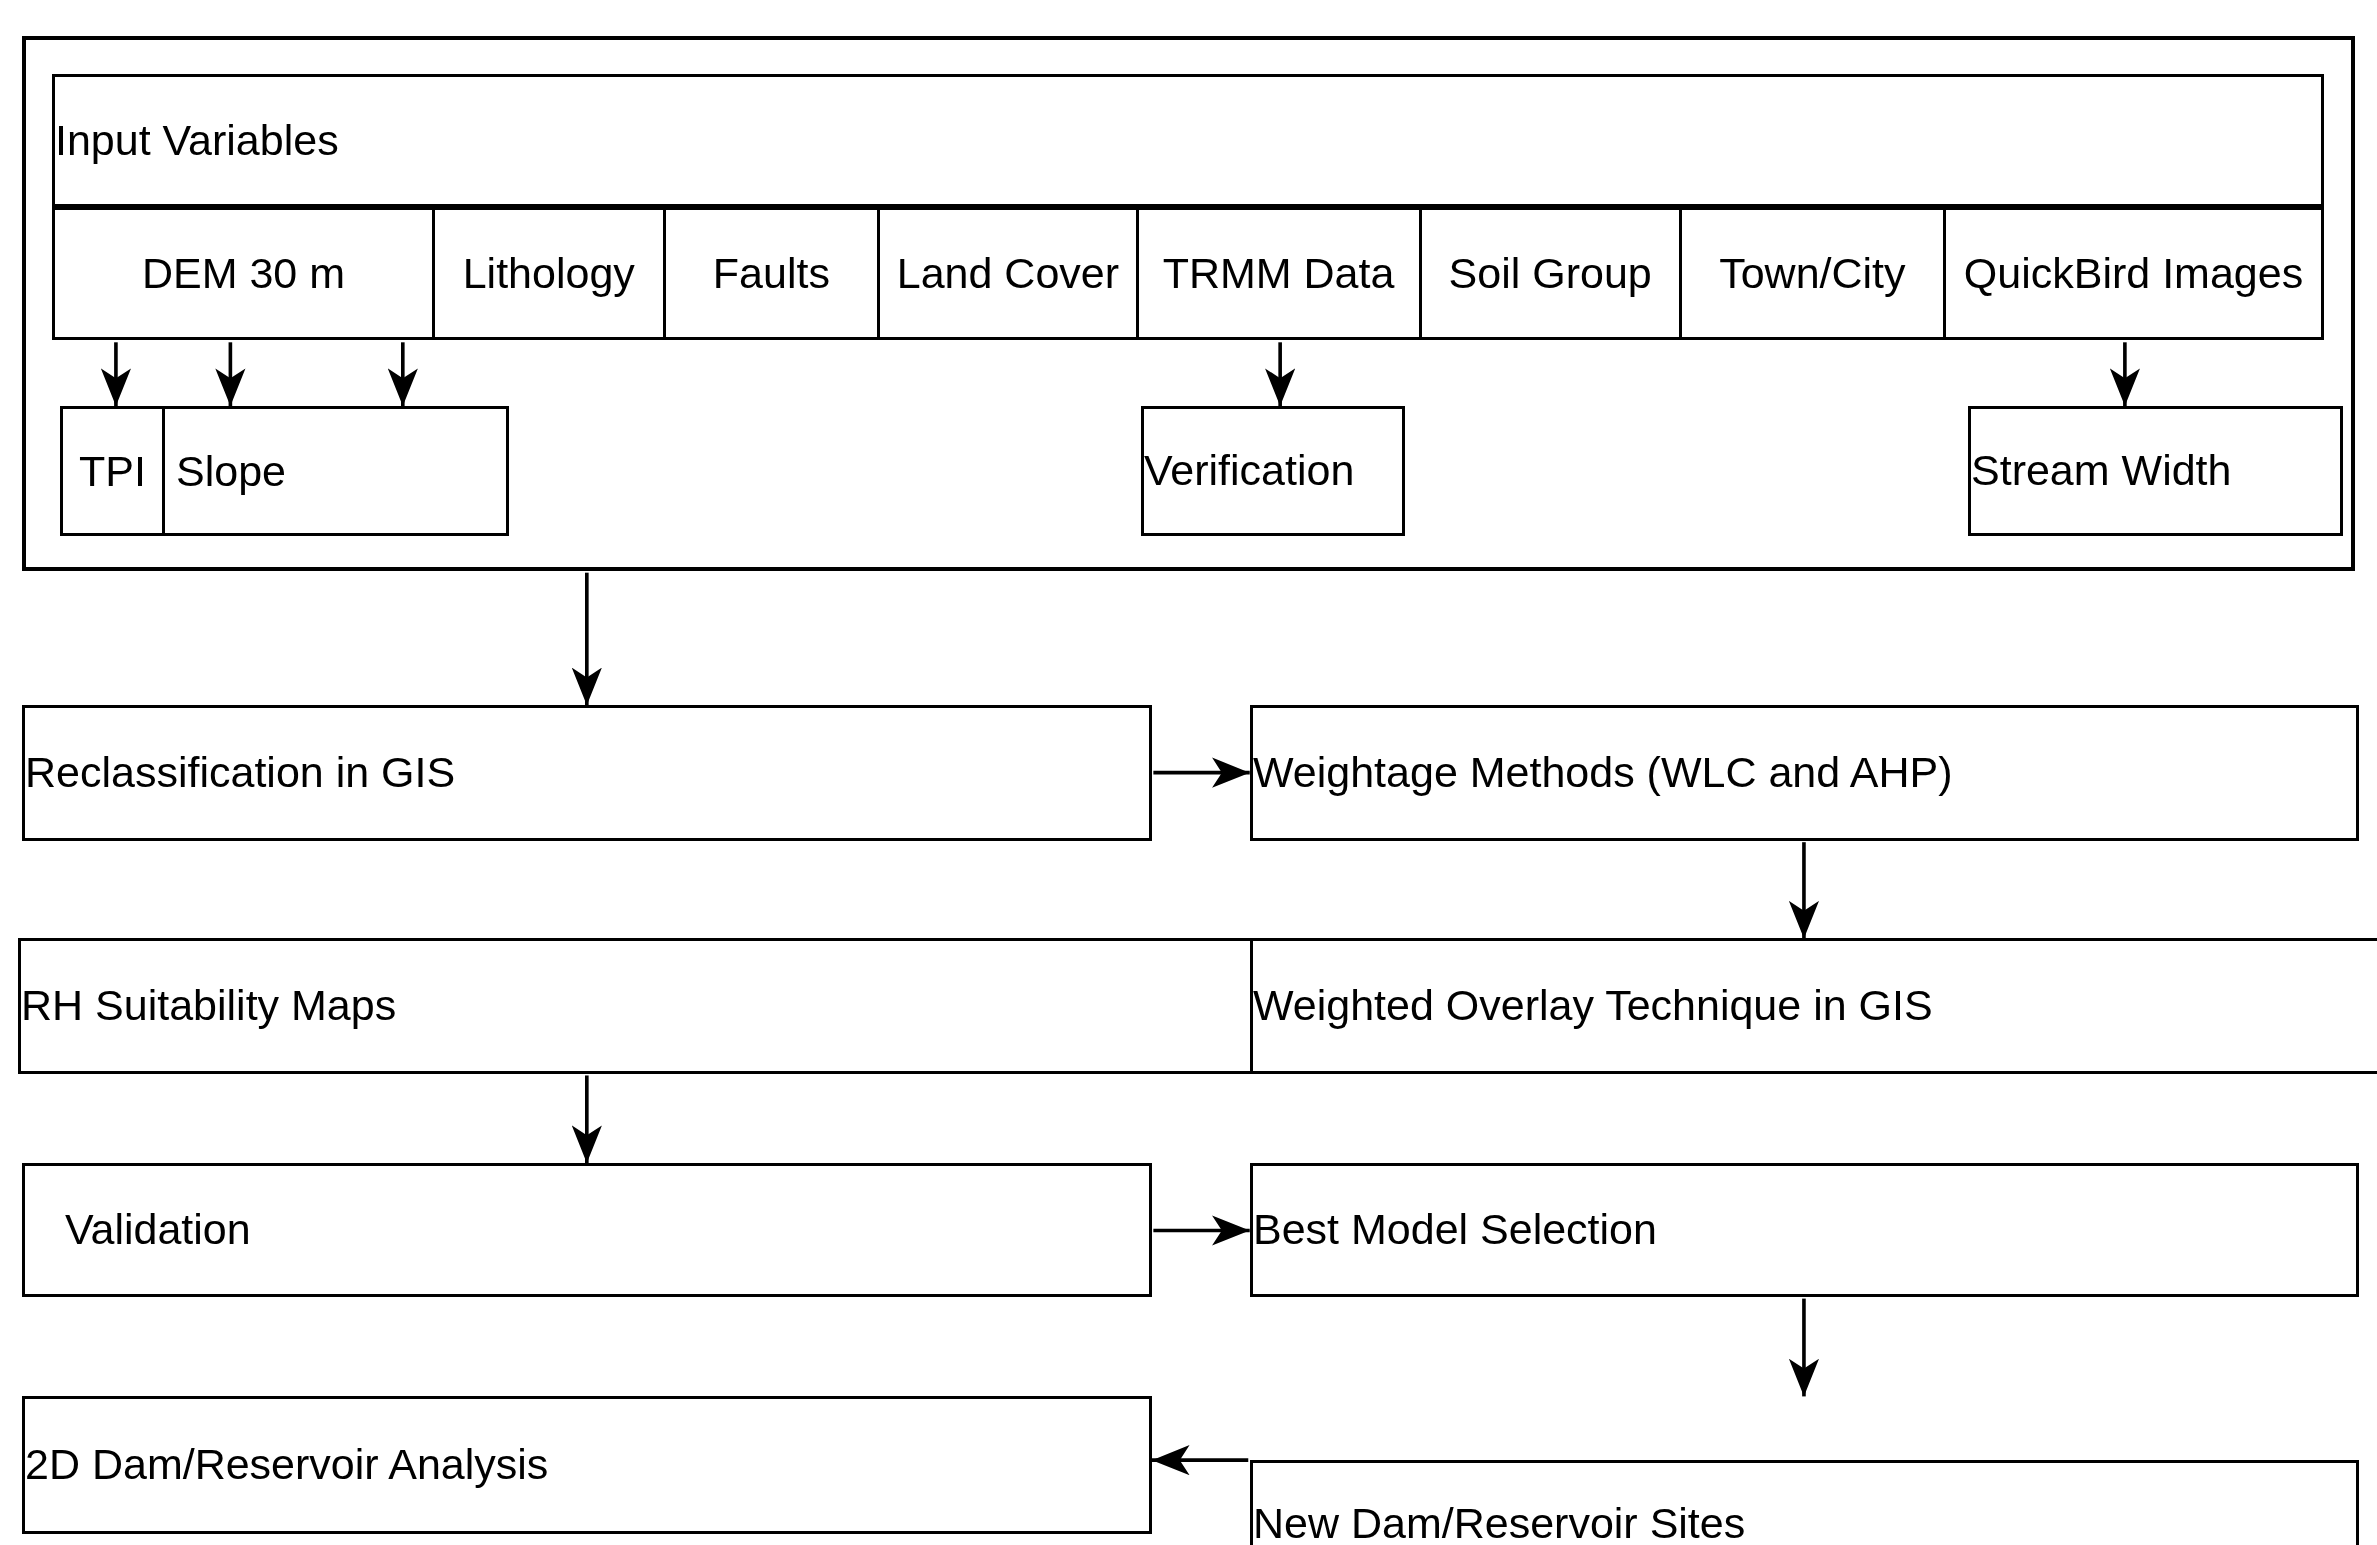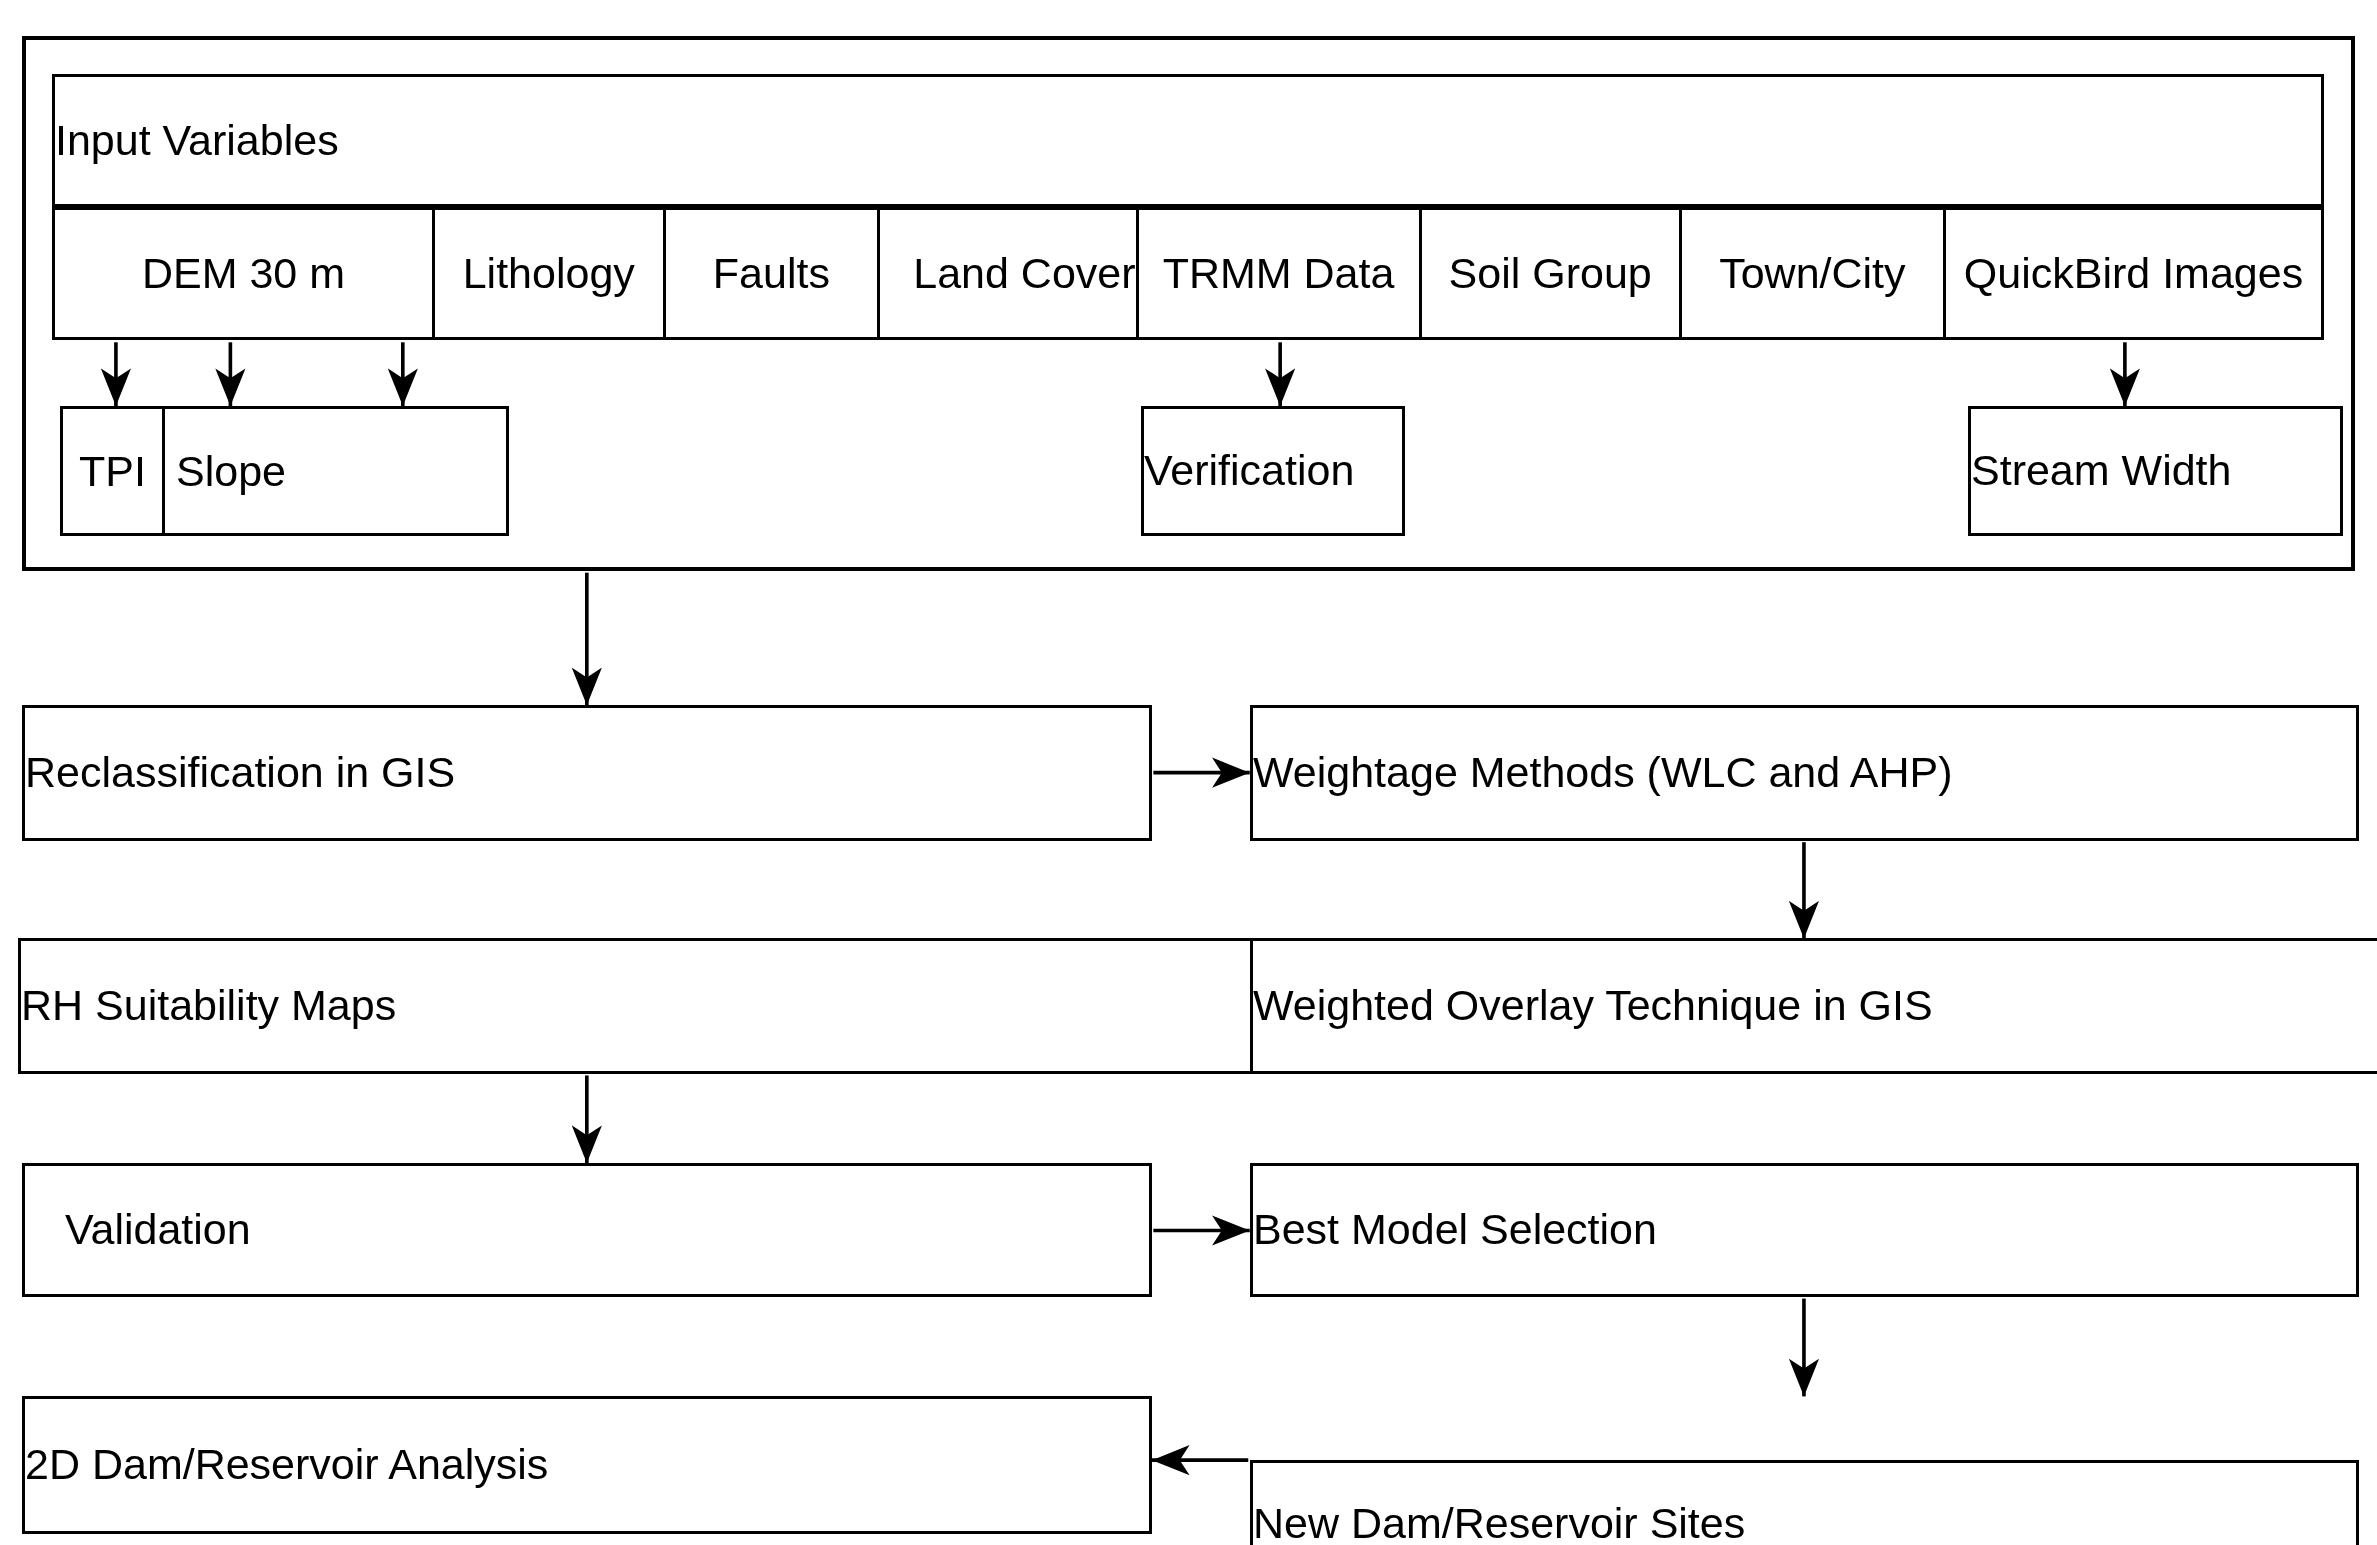--- a/index.html
+++ b/index.html
@@ -90,21 +90,21 @@
   <div class="rowflex" style="left:52px; top:207px; width:2272px; height:133px;">
     <div class="cell" style="width:381px;">
         <span>DEM 30 m</span>
       </div>
     <div class="cell" style="width:233px;">
         <span>Lithology</span>
       </div>
     <div class="cell" style="width:217px;">
         <span>Faults</span>
       </div>
-    <div class="cell" style="width:261px;justify-content:flex-end;">
+    <div class="cell" style="width:261px;">
         <span>Land Cover</span>
       </div>
     <div class="cell" style="width:286px;">
         <span>TRMM Data</span>
       </div>
     <div class="cell" style="width:263px;">
         <span>Soil Group</span>
       </div>
     <div class="cell" style="width:267px;">
         <span>Town/City</span>

